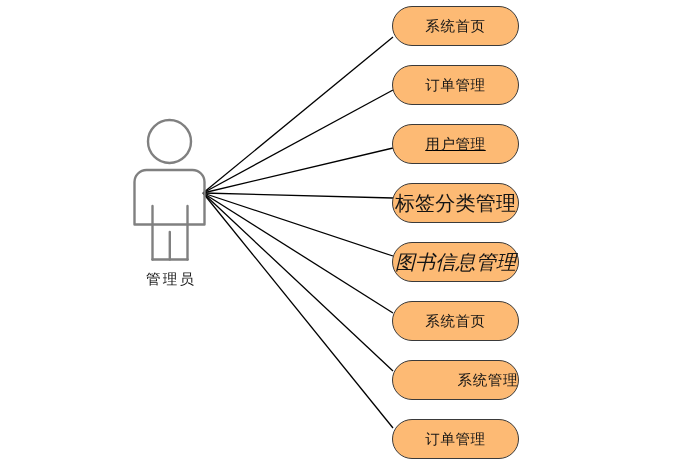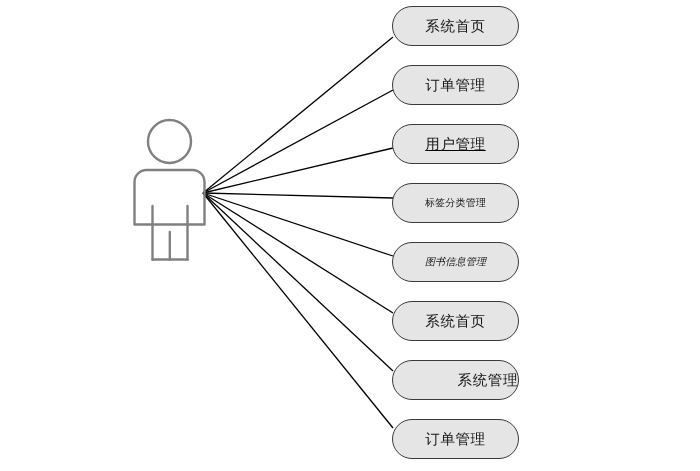--- a/index.html
+++ b/index.html
@@ -32,35 +32,35 @@
     width: 700px;
     height: 471px;
   }
   .usecase-node {
     position: absolute;
     box-sizing: border-box;
     width: 127px;
     height: 40px;
     border: 1.2px solid #3a3a3a;
     border-radius: 21px;
-    background: #e5e5e5;
+    background: #fdba74;
     display: flex;
     align-items: center;
     justify-content: center;
   }
   .usecase-label {
     font-family: "DejaVu Sans", "Liberation Sans", sans-serif;
     font-size: 14.5px;
     color: #141414;
     letter-spacing: 0.6px;
     white-space: nowrap;
     line-height: 1;
   }
   .usecase-node.wide .usecase-label {
-    font-size: 10px;
+    font-size: 20px;
     letter-spacing: 0.2px;
   }
   #actor-label {
     position: absolute;
     left: 108px;
     top: 270px;
     width: 124px;
     text-align: center;
     font-family: "DejaVu Sans", "Liberation Sans", sans-serif;
     font-size: 14.5px;
@@ -96,20 +96,21 @@
                L 204.5 224.5
                L 134.5 224.5
                Z"></path>
       <path d="M 152.5 206 L 152.5 259.5"></path>
       <path d="M 187.5 206 L 187.5 259.5"></path>
       <path d="M 152.5 259.5 L 187.5 259.5"></path>
       <path d="M 169.8 232 L 169.8 259.5"></path>
     </g>
   </svg>
 
+  <div id="actor-label">管理员</div>
 
   <div id="usecase-nodes">
       <div class="usecase-node" style="left: 392px; top: 6px;">
         <span class="usecase-label">系统首页</span>
       </div>
       <div class="usecase-node" style="left: 392px; top: 65px;">
         <span class="usecase-label">订单管理</span>
       </div>
       <div class="usecase-node" style="left: 392px; top: 124px; text-decoration: underline;">
         <span class="usecase-label">用户管理</span>

